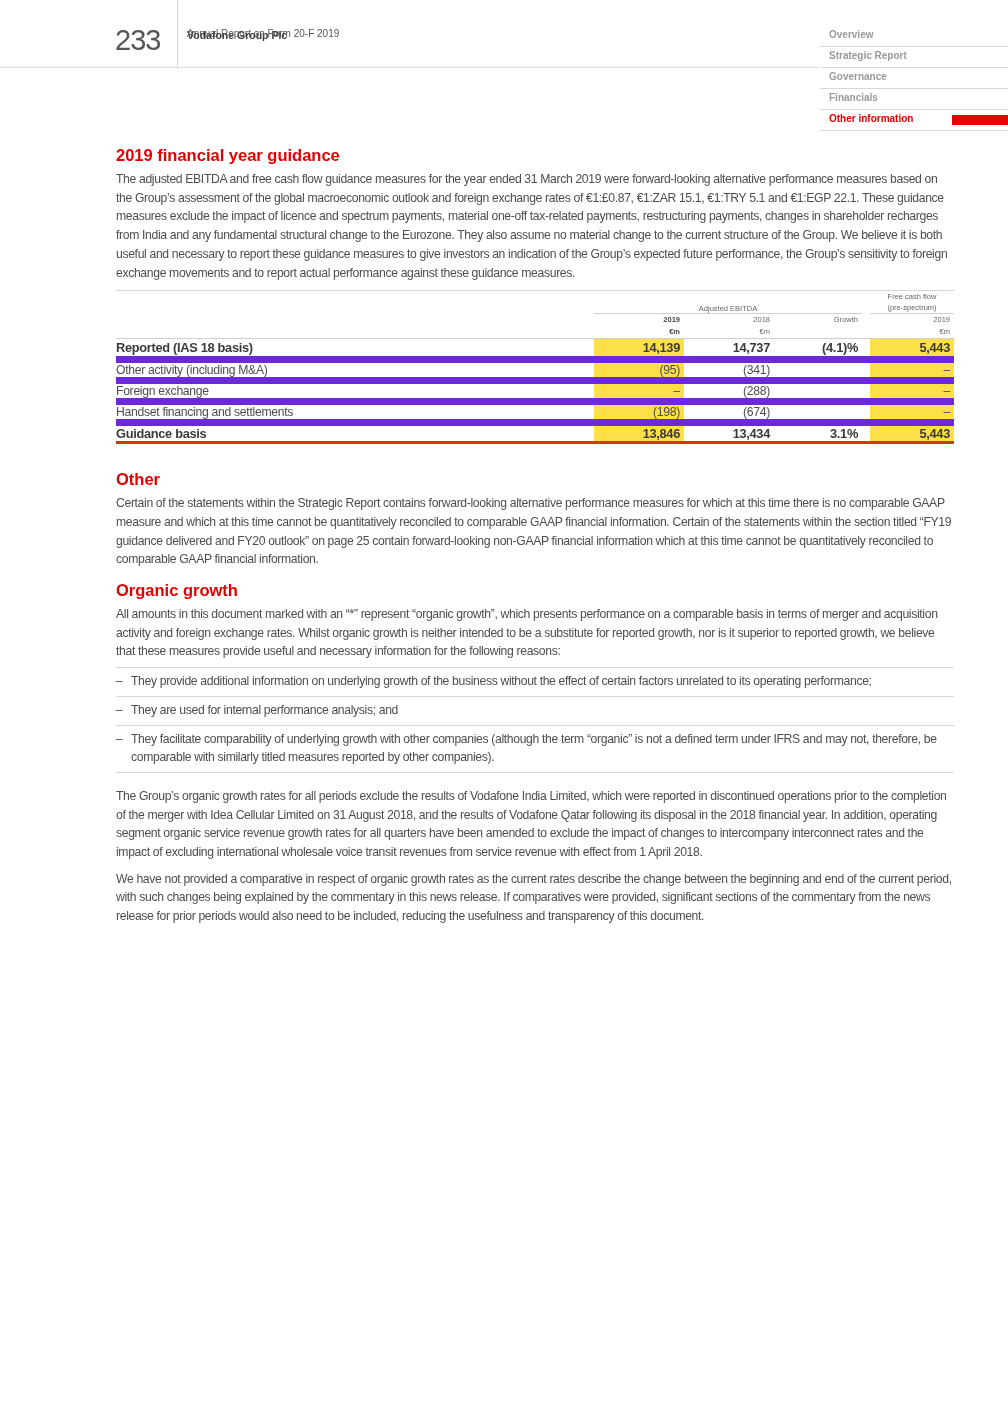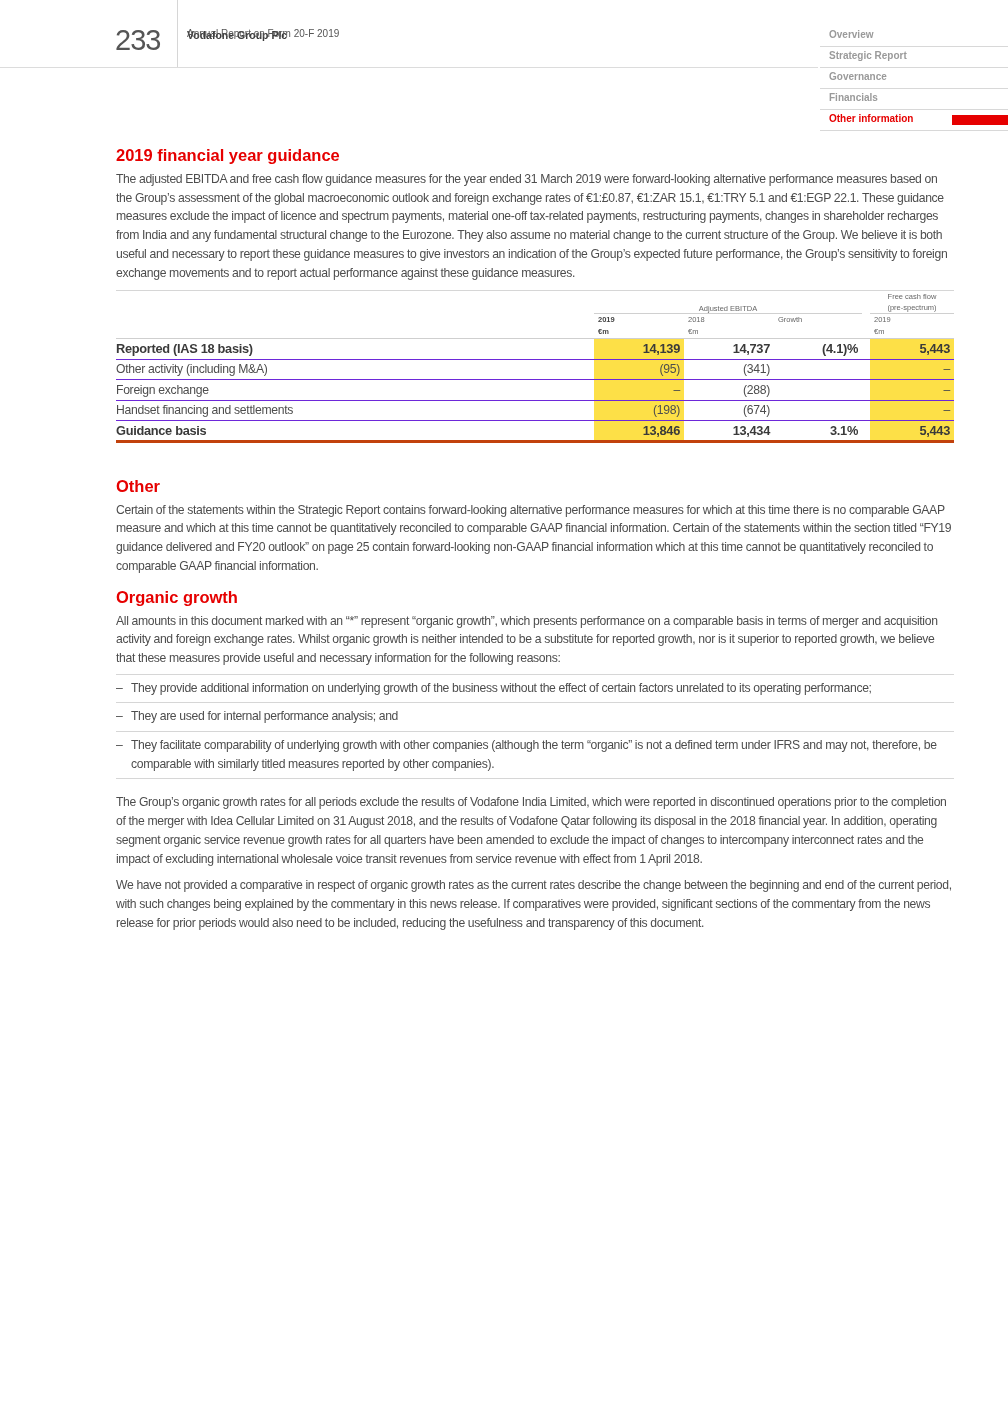--- a/index.html
+++ b/index.html
@@ -23,23 +23,23 @@
   .content { position: absolute; left: 116px; top: 146px; width: 838px; }
   h2 { font-size: 16.5px; font-weight: bold; color: #e60000; margin-bottom: 5px; }
   p.body { font-size: 12.2px; line-height: 18.7px; color: #4d4d4d; letter-spacing: -0.35px; margin-bottom: 8px; }
 
   
   table.recon { width: 838px; border-collapse: collapse; font-size: 12.2px; color: #4d4d4d; margin-top: 4px; border-top: 1px solid #d6d6d6; }
   table.recon td, table.recon th { padding: 0 4px; }
   .th-group td { font-size: 7.5px; color: #666; height: 22px; vertical-align: bottom; text-align: center; }
   .th-group td.fcf { line-height: 11px; }
   .th-group td.ebitda-group { border-bottom: 1px solid #d0d0d0; }
-  .th-year td { font-size: 7.5px; color: #666; text-align: left; line-height: 12px; padding-top: 4px; padding-bottom: 2px; border-bottom: 1px solid #cfcfcf; }
+  .th-year td { font-size: 7.5px; color: #666; text-align: right; line-height: 12px; padding-top: 4px; padding-bottom: 2px; border-bottom: 1px solid #cfcfcf; }
   .th-year td.bold-h { font-weight: bold; color: #444; }
-  .row td { height: 20.5px; border-bottom: 1px solid #6d28d9; text-align: right; letter-spacing: -0.3px; }
+  .row td { height: 20.5px; border-bottom: 7px solid #6d28d9; text-align: right; letter-spacing: -0.3px; }
   .row td.label { text-align: left; padding-left: 0; }
   .row.bold td { font-weight: bold; color: #3a3a3a; font-size: 12.8px; }
   .row.last td { border-bottom: 3px solid #c2410c; }
   .shade { background: #fde047; }
   .gap { width: 8px; padding: 0 !important; background: #fff; }
 
   
   .bullet-list { border-top: 1px solid #d6d6d6; margin-top: 2px; margin-bottom: 14px; }
   .bullet { display: flex; font-size: 12.2px; line-height: 18.7px; color: #4d4d4d; letter-spacing: -0.35px; padding: 4px 0 5px 0; border-bottom: 1px solid #d6d6d6; }
   .bullet .dash { width: 15px; flex: none; }
@@ -126,21 +126,21 @@
       <td class="label">Guidance basis</td>
       <td class="shade">13,846</td>
       <td>13,434</td>
       <td>3.1%</td>
       <td class="gap"></td>
       <td class="shade">5,443</td>
     </tr>
   </tbody>
     </table>
 
-  <h2 style="margin-top:34px;">Other</h2>
+  <h2 style="margin-top:26px;">Other</h2>
   <p class="body" style="margin-bottom:12px;">Certain of the statements within the Strategic Report contains forward-looking alternative performance measures for which at this time there is no comparable GAAP measure and which at this time cannot be quantitatively reconciled to comparable GAAP financial information. Certain of the statements within the section titled “FY19 guidance delivered and FY20 outlook” on page 25 contain forward-looking non-GAAP financial information which at this time cannot be quantitatively reconciled to comparable GAAP financial information.</p>
 
   <h2>Organic growth</h2>
   <p class="body" style="margin-bottom:6px;">All amounts in this document marked with an “*” represent “organic growth”, which presents performance on a comparable basis in terms of merger and acquisition activity and foreign exchange rates. Whilst organic growth is neither intended to be a substitute for reported growth, nor is it superior to reported growth, we believe that these measures provide useful and necessary information for the following reasons:</p>
 
   <div class="bullet-list">
     <div class="bullet">
         <span class="dash">–</span>
         <span>They provide additional information on underlying growth of the business without the effect of certain factors unrelated to its operating performance;</span>
       </div>

